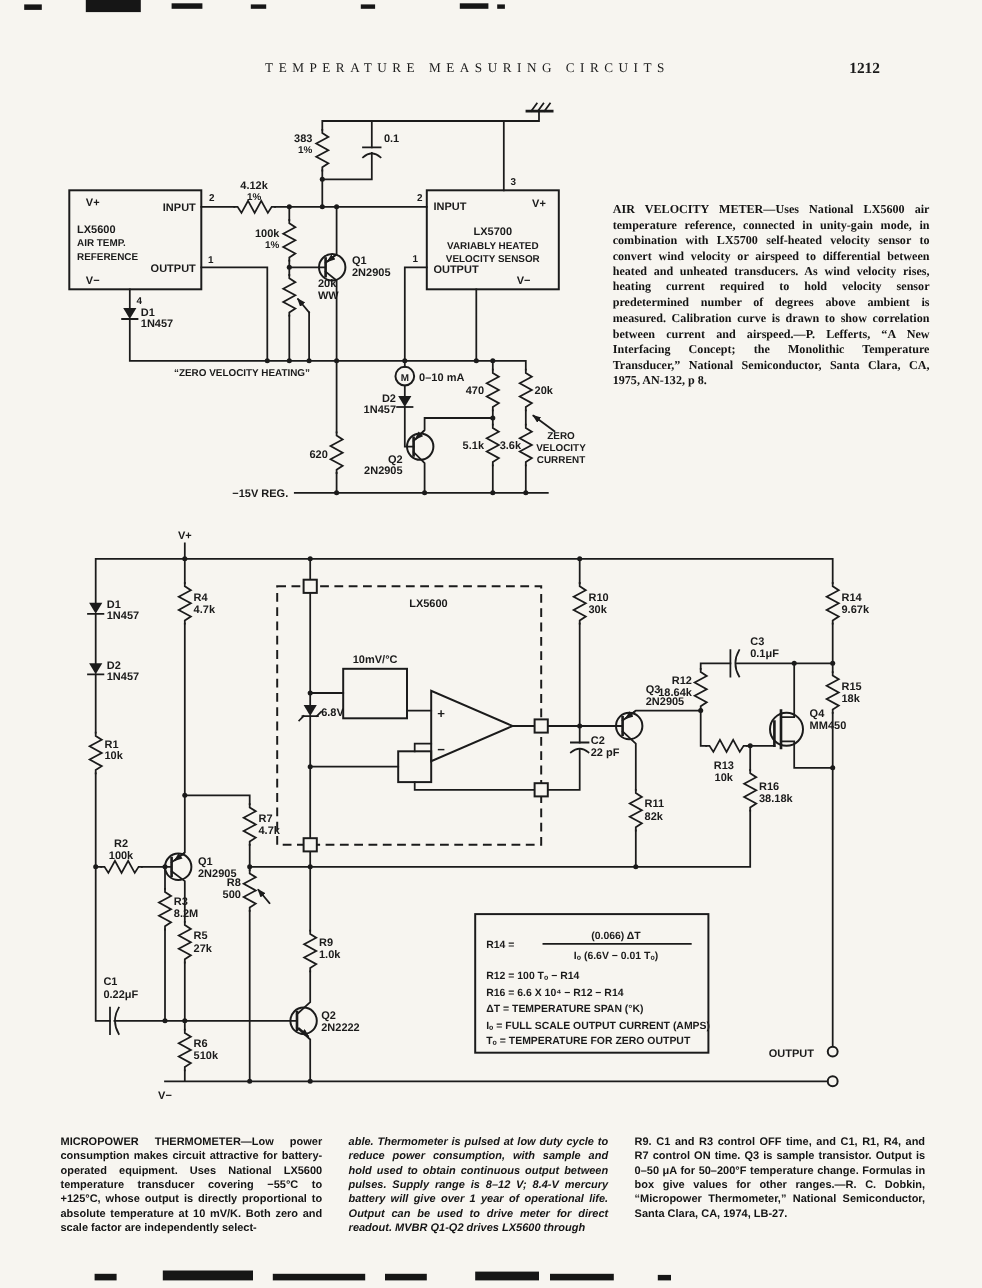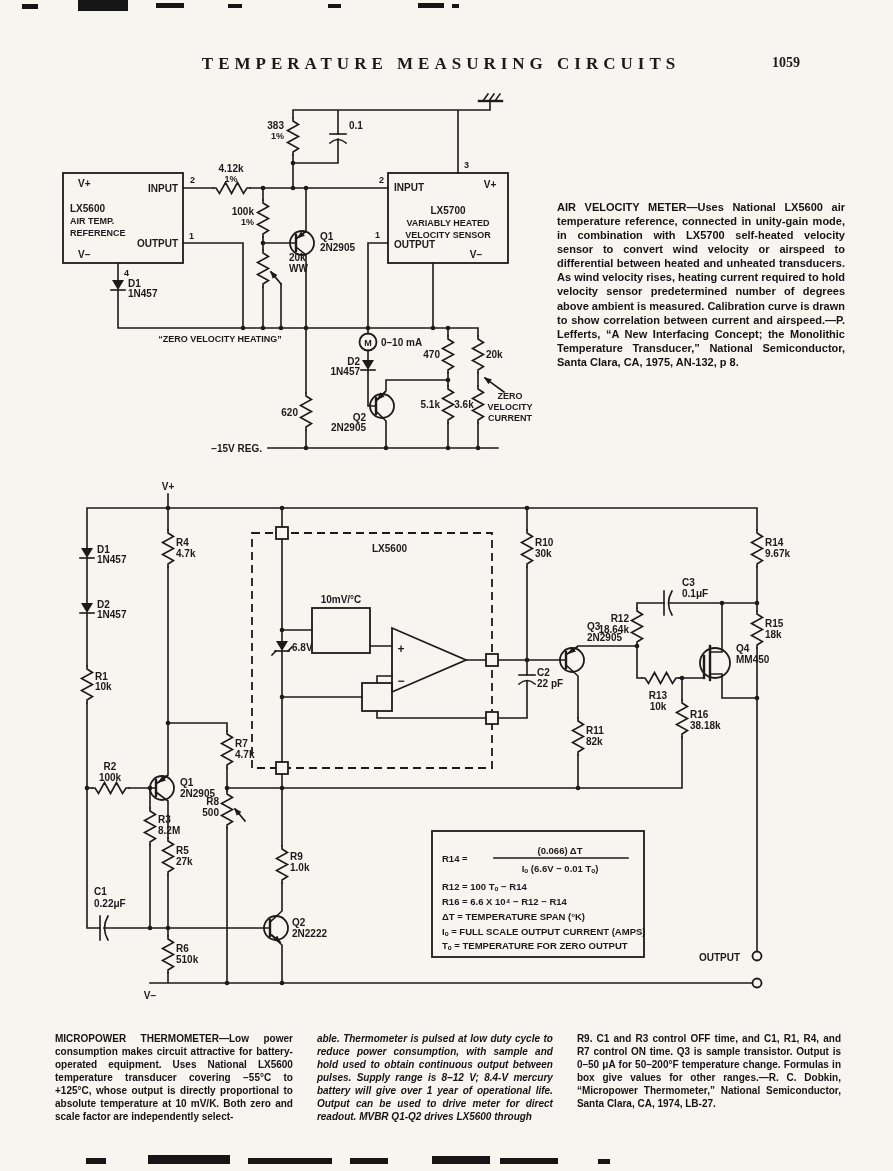--- a/index.html
+++ b/index.html
@@ -1,26 +1,26 @@
 <!DOCTYPE html>
 <html><head>
 <meta charset="utf-8">
 <style>
   * { margin:0; padding:0; box-sizing:border-box; }
   html,body { width:893px; height:1171px; }
   body { background:#f7f5f0; font-family:"Liberation Sans",sans-serif; position:relative; color:#1b1b1b; }
   .page { position:absolute; inset:0; background:#f7f5f0; overflow:hidden; }
   .mk { position:absolute; background:#161616; }
-  .hdr { position:absolute; top:54px; left:16px; width:850px; text-align:center;
-         font-family:"Liberation Serif",serif; font-weight:bold; font-size:17px;
+  .hdr { position:absolute; top:54px; left:0; width:850px; text-align:center;
+         font-family:"Liberation Serif",serif; font-weight:normal; font-size:12px;
          letter-spacing:5px; }
   .pnum { position:absolute; left:772px; top:55px; font-family:"Liberation Serif",serif;
           font-weight:bold; font-size:14px; }
-  .art { position:absolute; left:557px; top:200px; width:288px; font-size:11px;
-         font-weight:bold; line-height:1.28; text-align:justify; color:#141414; }
+  .art { position:absolute; left:557px; top:184px; width:288px; font-size:11px;
+         font-weight:bold; line-height:1.28; text-align:justify; color:#141414;font-family:Liberation Serif, serif; }
   .cols { position:absolute; left:55px; top:1032px; width:786px; display:flex; gap:24px; }
   .col { font-size:10px; font-weight:bold; line-height:1.3; text-align:justify; color:#141414; }
   .c1w { width:245px; } .c2w { width:243px;font-style:italic; } .c3w { width:272px; }
   svg.cir { position:absolute; }
   svg.cir text { font-family:"Liberation Sans",sans-serif; font-weight:bold; font-size:10px; fill:#1b1b1b; }
   svg.cir .s9 { font-size:9px; }
   svg.cir .fm { font-size:9.5px; }
   svg.cir .op { font-size:12px; }
   svg.cir .ln { stroke:#1b1b1b; stroke-width:1.6; fill:none; stroke-linecap:square; }
   svg.cir .fat { stroke:#1b1b1b; stroke-width:2.4; fill:none; stroke-linecap:square; }
@@ -44,21 +44,21 @@
   <div class="mk" style="left:452px;top:4px;width:7px;height:4px"></div>
   <div class="mk" style="left:86px;top:1158px;width:20px;height:6px"></div>
   <div class="mk" style="left:148px;top:1155px;width:82px;height:9px"></div>
   <div class="mk" style="left:248px;top:1158px;width:84px;height:6px"></div>
   <div class="mk" style="left:350px;top:1158px;width:38px;height:6px"></div>
   <div class="mk" style="left:432px;top:1156px;width:58px;height:8px"></div>
   <div class="mk" style="left:500px;top:1158px;width:58px;height:6px"></div>
   <div class="mk" style="left:598px;top:1159px;width:12px;height:5px"></div>
 
   <div class="hdr">TEMPERATURE MEASURING CIRCUITS</div>
-  <div class="pnum">1059</div>
+  <div class="pnum">1212</div>
 
   <svg class="cir" style="left:38px;top:88px" width="515" height="372" viewBox="0 0 515 372">
     <defs>
       <path id="rv" d="M0,0 v3 l5.5,3.5 l-11,6 l11,6 l-11,6 l11,6 l-5.5,3.5 v3" fill="none"></path>
       <path id="rh" d="M0,0 h3 l3.5,5.5 l6,-11 l6,11 l6,-11 l6,11 l3.5,-5.5 h3" fill="none"></path>
       <g id="dd">
           <path class="fil" d="M-6,0 L6,0 L0,10 Z"></path>
           <line class="ln" x1="-7" y1="10" x2="7" y2="10"></line>
         </g>
       <marker id="ah" markerWidth="9" markerHeight="8" refX="6.5" refY="3" orient="auto" markerUnits="userSpaceOnUse">

